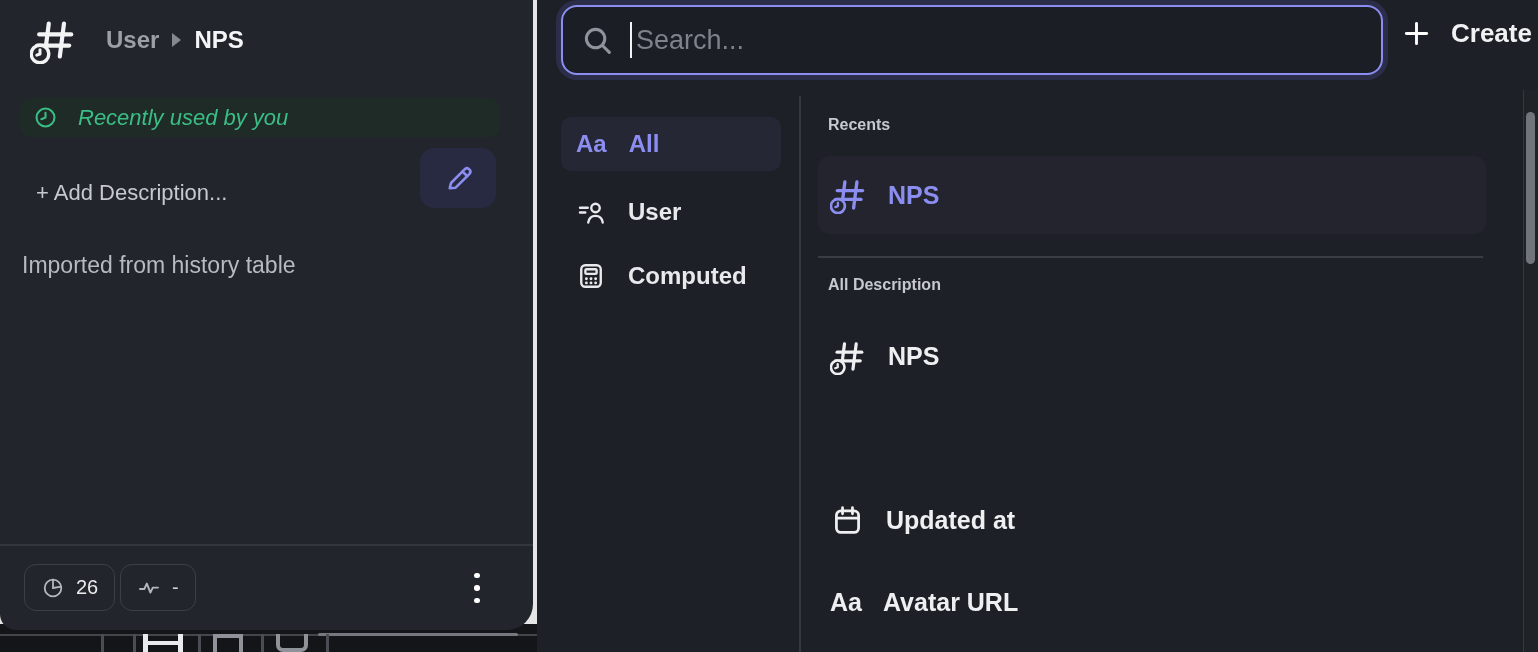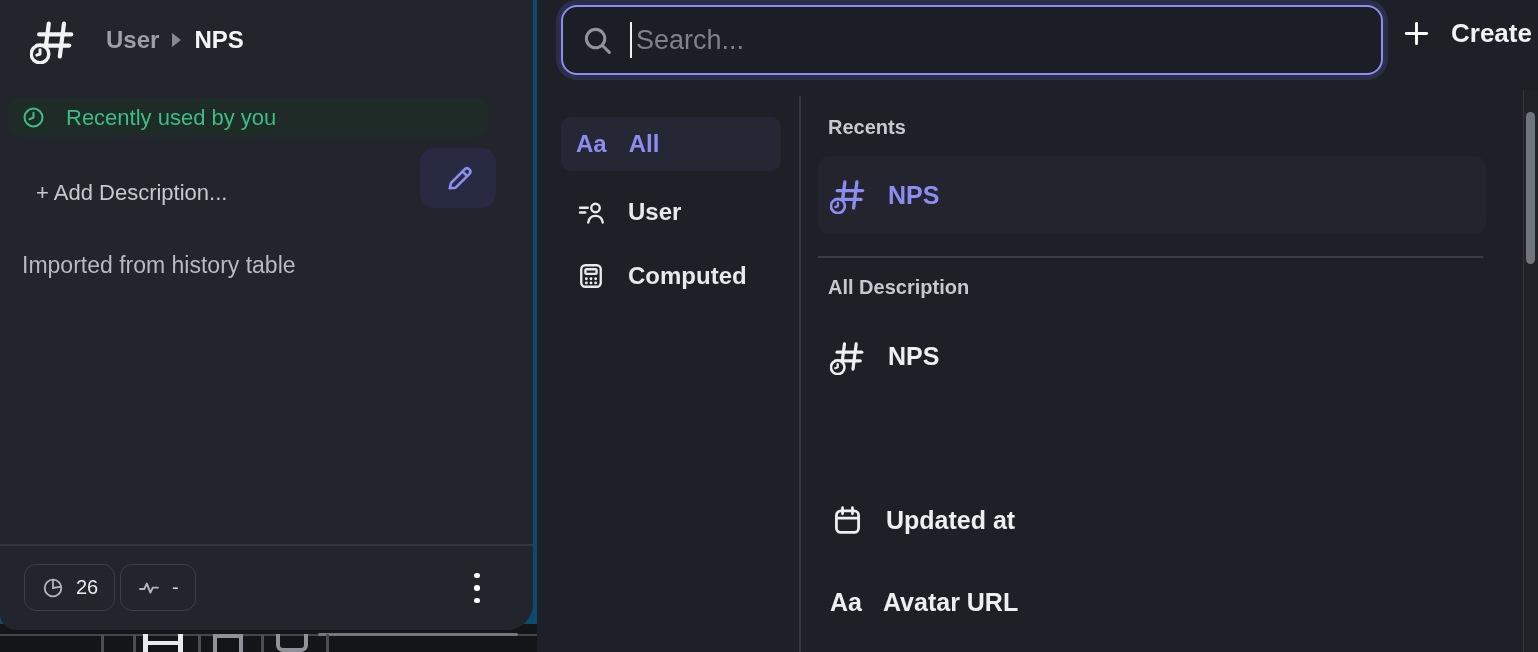--- a/index.html
+++ b/index.html
@@ -1,18 +1,18 @@
 <!DOCTYPE html>
 <html><head>
 <meta charset="utf-8">
 <style>
   * { margin:0; padding:0; box-sizing:border-box; }
   html,body { background:#0e1013; }
   body { font-family:"Liberation Sans","DejaVu Sans",sans-serif; }
-  #screen { position:relative; width:1538px; height:652px; background:#0c4a6e; overflow:hidden; }
+  #screen { position:relative; width:1538px; height:652px; background:#e5e5e5; overflow:hidden; }
 
   
   .bg-strip { position:absolute; left:0; top:624px; width:537px; height:28px; background:#131519; z-index:0; }
   .bg-strip .hline { position:absolute; top:10px; left:0; width:537px; height:2px; background:#43464c; }
   .bg-strip .hline-bright { position:absolute; top:9px; left:318px; width:200px; height:3px; background:#75797f; border-radius:2px; }
   .bg-strip .vtick { position:absolute; top:10px; width:3px; height:18px; background:#4a4d53; }
   .glyphH { position:absolute; left:143px; top:10px; width:40px; height:18px; }
   .glyphH .leg { position:absolute; top:0; width:5px; height:100%; background:#e8eaec; }
   .glyphH .bar { position:absolute; top:7px; left:0; right:0; height:4px; background:#e8eaec; }
   .glyphPi { position:absolute; left:213px; top:10px; width:30px; height:18px;
@@ -23,22 +23,22 @@
 
   
   .left-panel { position:absolute; left:0; top:0; width:533px; height:630px; background:#22252b;
                 border-radius:0 0 26px 16px; z-index:2; --icon-bg:#22252b; }
   .panel-header { position:absolute; left:30px; top:16px; display:flex; align-items:center; gap:28px; }
   .breadcrumb { display:flex; align-items:center; gap:13px; font-size:24px; }
   .crumb-parent { color:#9b9fa6; font-weight:600; }
   .crumb-sep { width:0; height:0; border-left:9px solid #85888f; border-top:7px solid transparent; border-bottom:7px solid transparent; }
   .crumb-current { color:#f4f5f7; font-weight:700; }
 
-  .recent-badge { position:absolute; left:8px; top:98px; width:480px; height:39px; border-radius:10px;
-                  background:#1e2b26; display:flex; align-items:center; gap:20px; padding-left:13px; }
+  .recent-badge { position:absolute; left:20px; top:98px; width:480px; height:39px; border-radius:10px;
+                  background:#1e2b26; display:flex; align-items:center; gap:20px; padding-left:13px;font-style:italic; }
   .recent-badge span { color:#3bbd86; font-size:22px; }
 
   .add-desc { position:absolute; left:36px; top:180px; color:#c6c9ce; font-size:22px; }
   .pencil-btn { position:absolute; left:420px; top:148px; width:76px; height:60px; border-radius:14px;
                 background:#272a40; display:flex; align-items:center; justify-content:center; }
 
   .imported-label { position:absolute; left:22px; top:252px; color:#b7bac0; font-size:23px; }
   .imported-value { position:absolute; left:343px; top:250px; width:160px; color:#e9ebee; font-size:21.5px;
                     line-height:39px; word-break:break-all; }
 
@@ -67,21 +67,21 @@
   .filter-col { position:absolute; left:0; top:96px; width:262px; height:556px; }
   .tab { position:absolute; left:24px; width:220px; height:54px; border-radius:10px;
          display:flex; align-items:center; gap:22px; padding-left:15px; font-size:24px; font-weight:600;
          color:#e7e9ec; --icon-bg:#1d2026; }
   .tab.selected { background:#252734; color:#8b8ef0; --icon-bg:#252734; }
   .tab .aa { font-size:24px; font-weight:700; }
   .tab.selected .aa { color:#8b8ef0; }
   .vdivider { position:absolute; left:262px; top:96px; width:1.5px; height:556px; background:#34373d; }
 
   .results-col { position:absolute; left:262px; top:96px; width:724px; height:556px; }
-  .section-header { position:absolute; left:29px; color:#c6c9ce; font-size:20px; font-weight:600; }
+  .section-header { position:absolute; left:29px; color:#c6c9ce; font-size:16px; font-weight:600; }
   .recents-row { position:absolute; left:19px; top:60px; width:668px; height:78px; border-radius:12px;
                  background:#24242f; display:flex; align-items:center; gap:20px; padding-left:12px;
                  color:#8b8ef0; font-size:25px; font-weight:700; --icon-bg:#24242f; }
   .recents-divider { position:absolute; left:19px; top:160px; width:665px; height:1.5px; background:#3a3d42; }
   .prop-item { position:absolute; left:31px; width:660px; height:44px; display:flex; align-items:center; gap:21px;
                color:#edeff1; font-size:25px; font-weight:600; --icon-bg:#1d2026; }
   .prop-item .aa { font-size:25px; font-weight:700; color:#edeff1; }
 
   .scroll-track { position:absolute; right:0; top:90px; width:15px; height:562px; background:#1f2227; border-left:1px solid #34373d; }
   .scroll-thumb { position:absolute; right:3px; top:22px; width:9px; height:152px; border-radius:5px; background:#70747b; }

